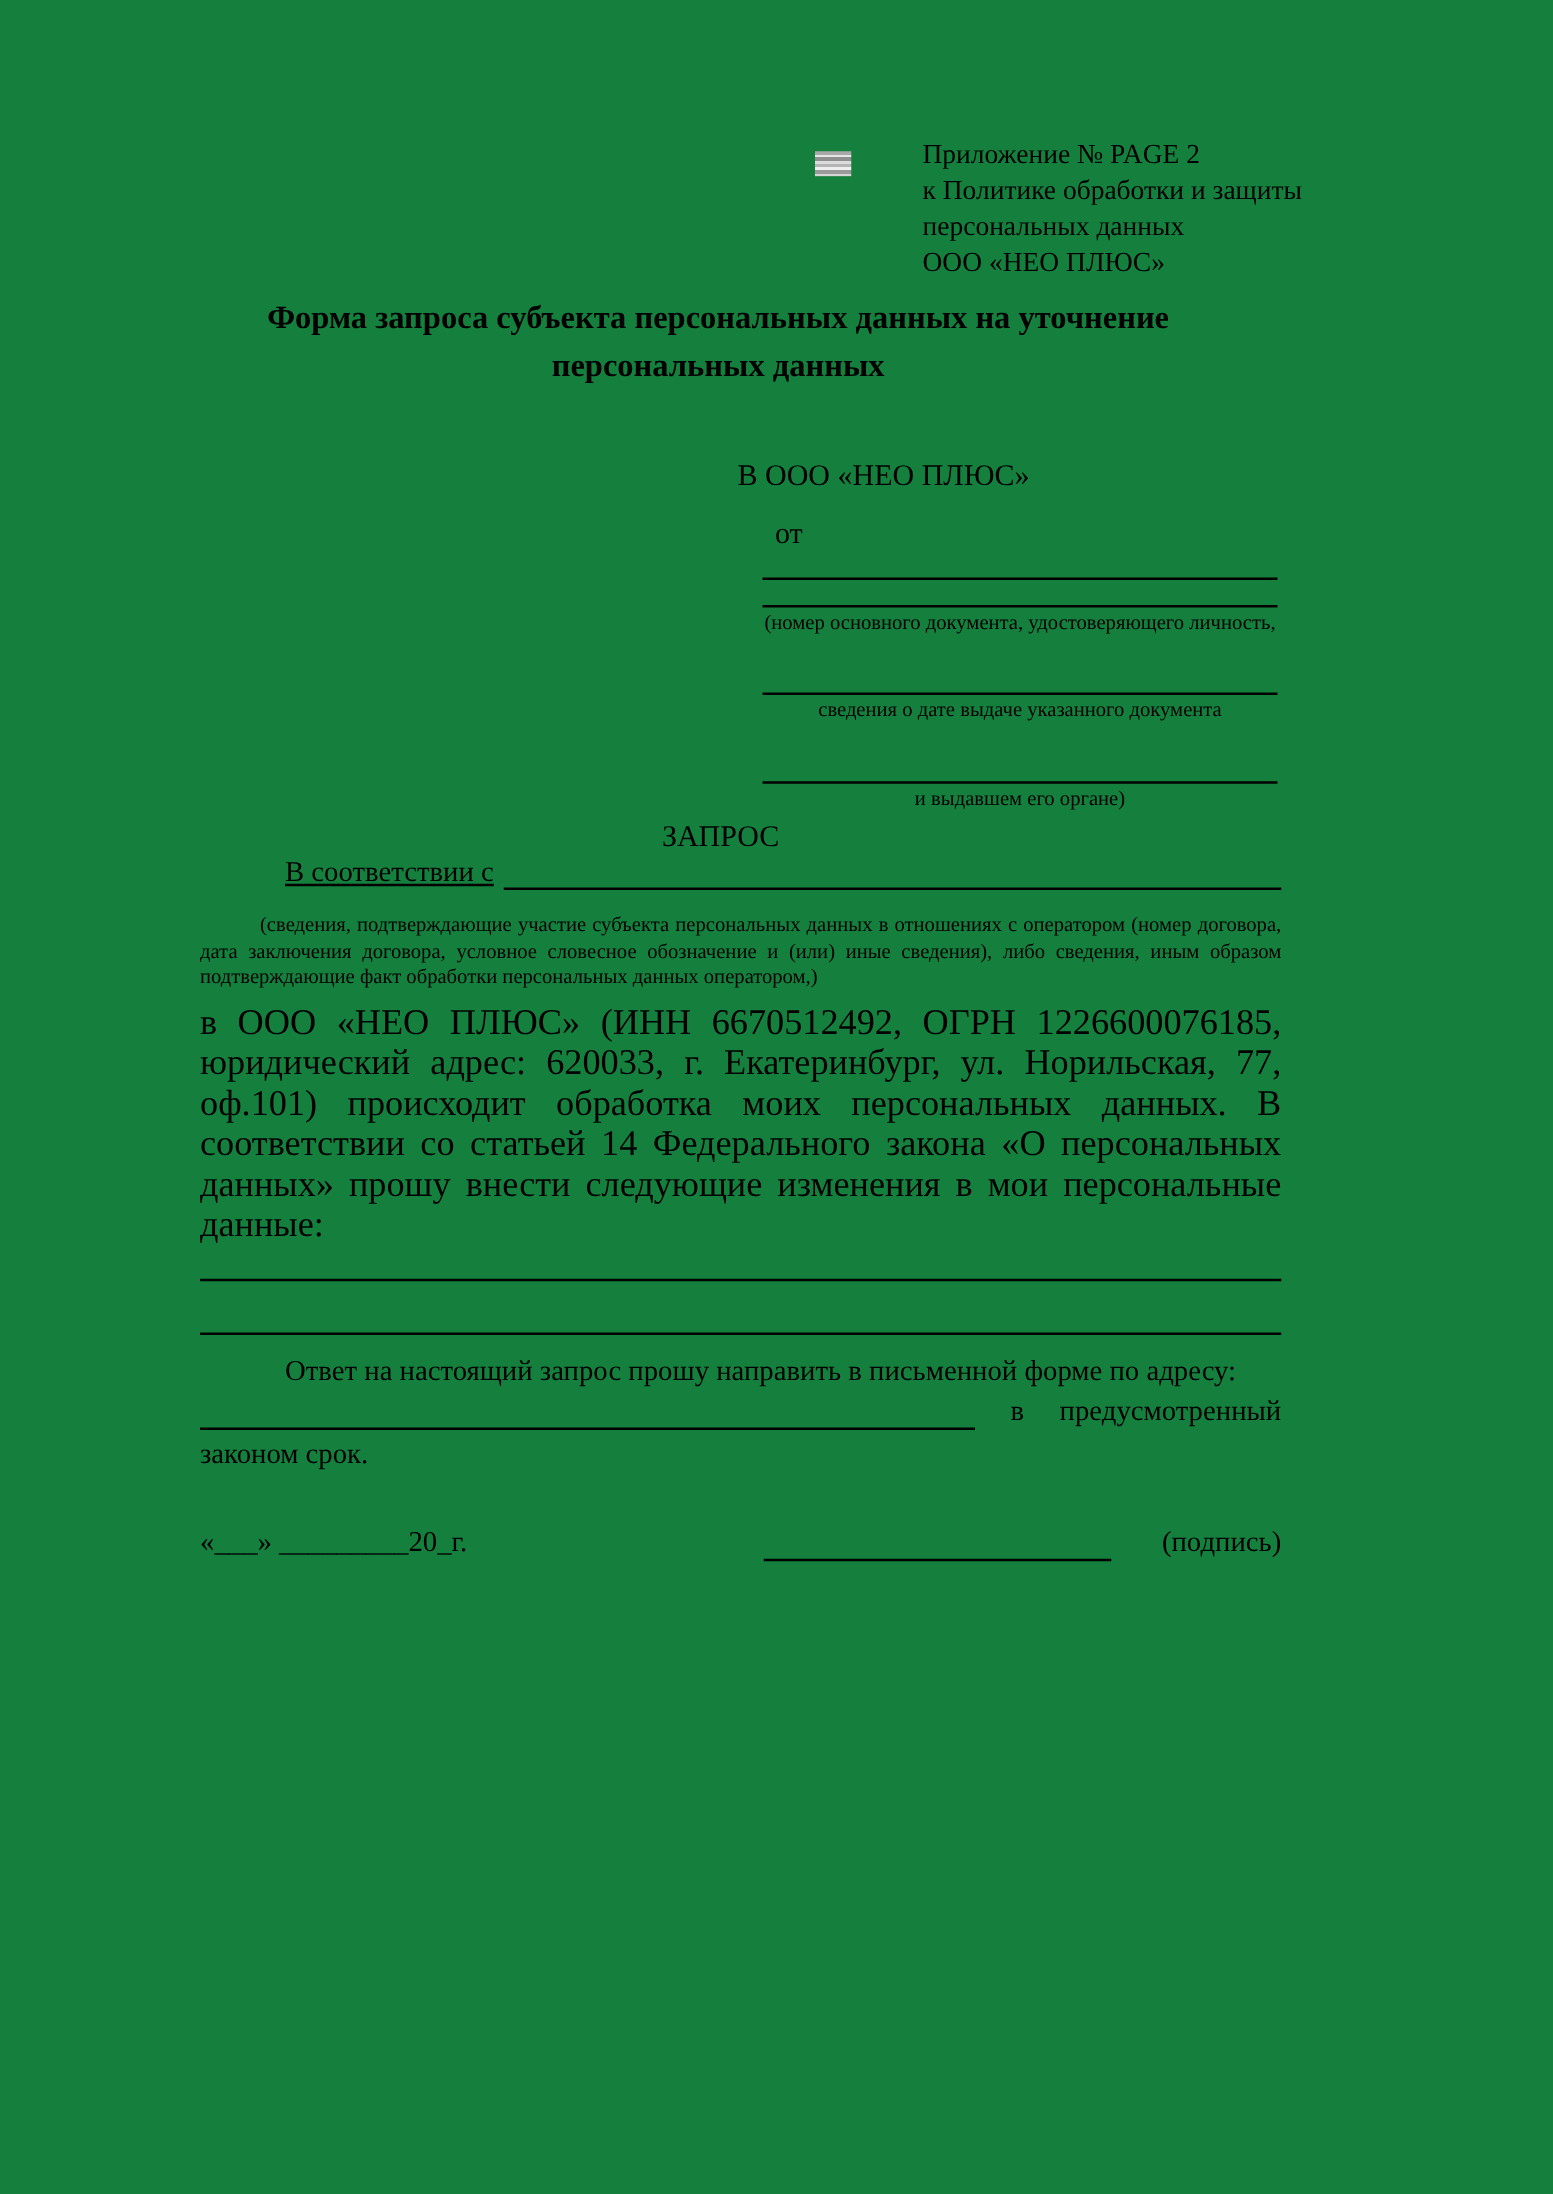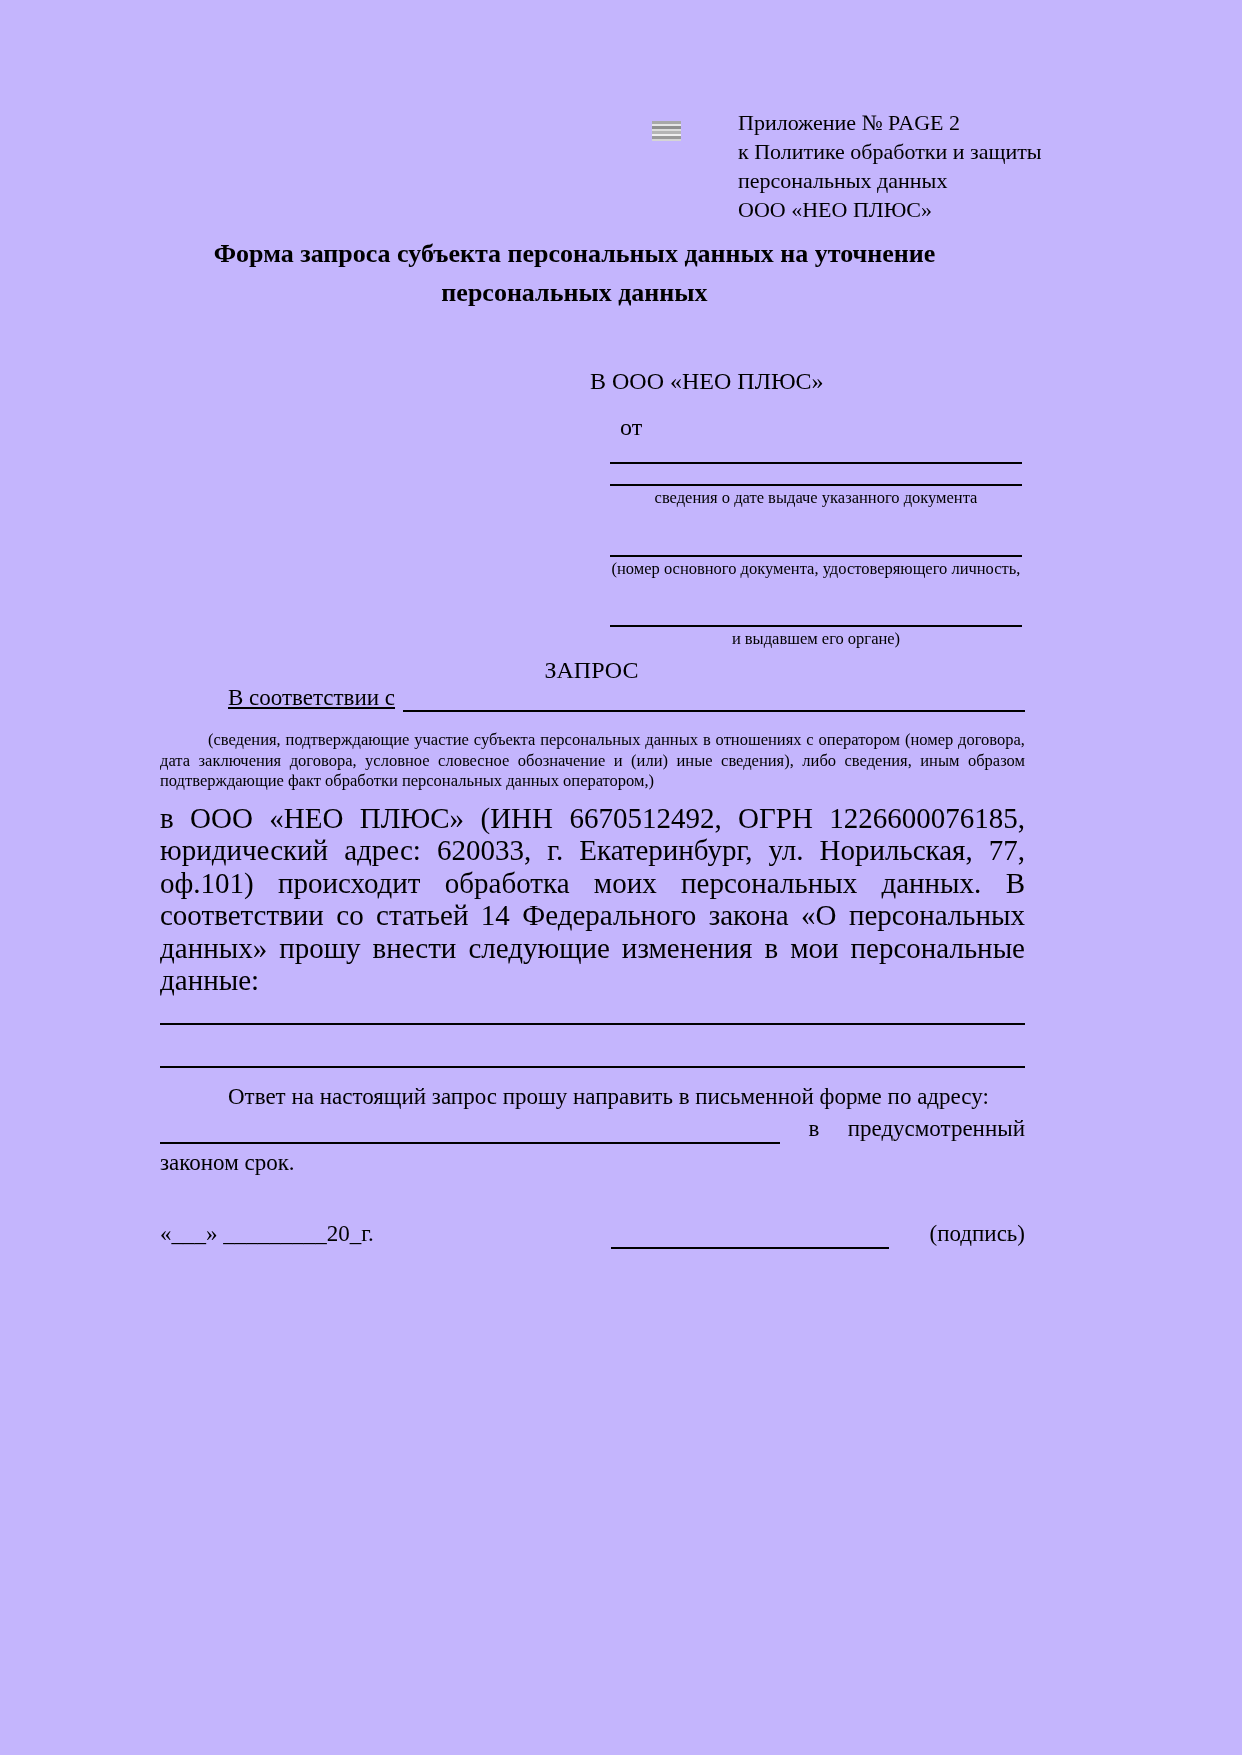--- a/index.html
+++ b/index.html
@@ -1,20 +1,20 @@
 <!DOCTYPE html>
 <html><head>
 <meta charset="utf-8">
 <style>
   * { margin:0; padding:0; box-sizing:border-box; }
   html,body { background:#fff; }
   .page {
     position:relative;
     width:1242px; height:1755px;
-    background:#c4b5fd;
+    background:#15803d;
     color:#000;
     font-family:"Liberation Serif","DejaVu Serif",serif;
     overflow:hidden;
   }
 
   
   .header-icon {
     position:absolute; left:652px; top:121px;
     width:29px; height:20px;
     background:repeating-linear-gradient(180deg,
@@ -43,21 +43,21 @@
   .blank-group { margin-left:20px; }
   .blank-line { height:22px; border-bottom:2px solid #000; }
   .blank-caption { text-align:center; }
   .cap-fio { font-size:20px; line-height:24px; margin-bottom:22px; margin-top:2px;}
   .cap-small { font-size:16.5px; line-height:20px; margin-top:2px; }
   .gap-a { margin-bottom:26px; }
   .gap-b { margin-bottom:27px; }
 
   
   .request-heading {
-    position:absolute; left:159px; top:656px; width:865px;
+    position:absolute; left:144px; top:656px; width:865px;
     text-align:center; font-size:24px; line-height:28px;
   }
   .body-block { position:absolute; left:160px; top:684px; width:865px; }
   .intro-row { display:flex; align-items:flex-end; font-size:23px; line-height:28px; }
   .intro-row .intro-text { padding-left:68px; white-space:nowrap;text-decoration:underline; }
   .intro-row .fill-line { flex:1 1 auto; border-bottom:2px solid #000; height:24px; margin-left:8px; }
   .footnote {
     font-size:16.5px; line-height:20.5px; text-align:justify;
     text-indent:48px; margin-top:18px;
   }
@@ -99,26 +99,26 @@
   <div class="addressee">
     <div class="to-line">В ООО «НЕО ПЛЮС»</div>
     <div class="from-line">от</div>
 
     <div class="blank-group">
       <div class="blank-line"></div>
     </div>
 
     <div class="blank-group">
       <div class="blank-line"></div>
-      <div class="blank-caption cap-small gap-b">сведения о дате выдаче указанного документа</div>
+      <div class="blank-caption cap-small gap-a">(номер основного документа, удостоверяющего личность,</div>
     </div>
 
     <div class="blank-group">
       <div class="blank-line"></div>
-      <div class="blank-caption cap-small gap-a">(номер основного документа, удостоверяющего личность,</div>
+      <div class="blank-caption cap-small gap-b">сведения о дате выдаче указанного документа</div>
     </div>
 
     <div class="blank-group">
       <div class="blank-line"></div>
       <div class="blank-caption cap-small">и выдавшем его органе)</div>
     </div>
   </div>
 
   <div class="request-heading">ЗАПРОС</div>
 

